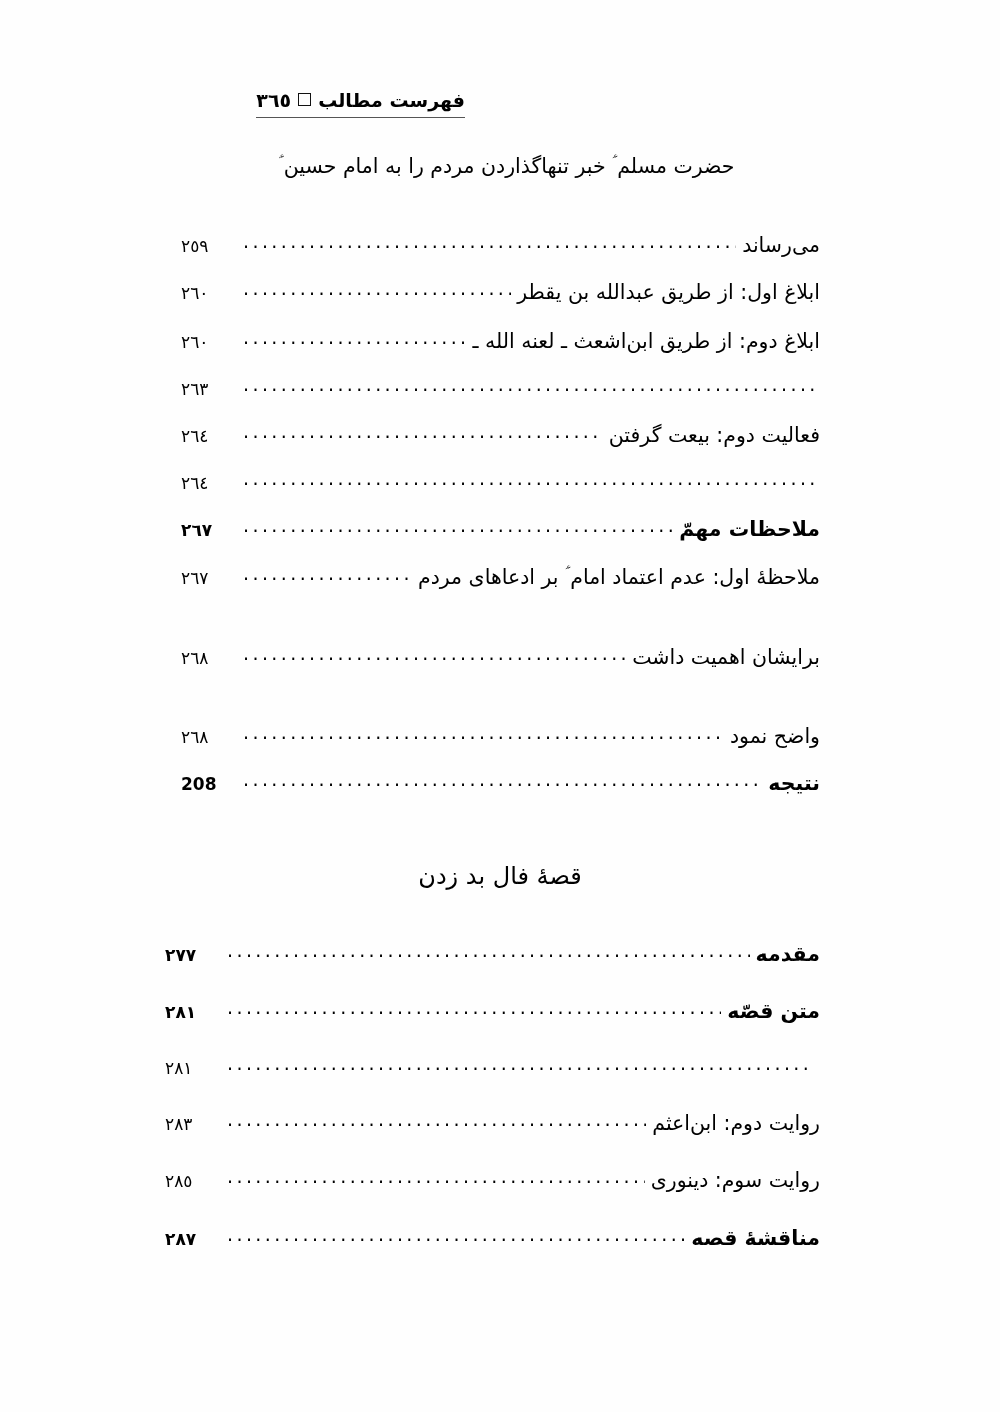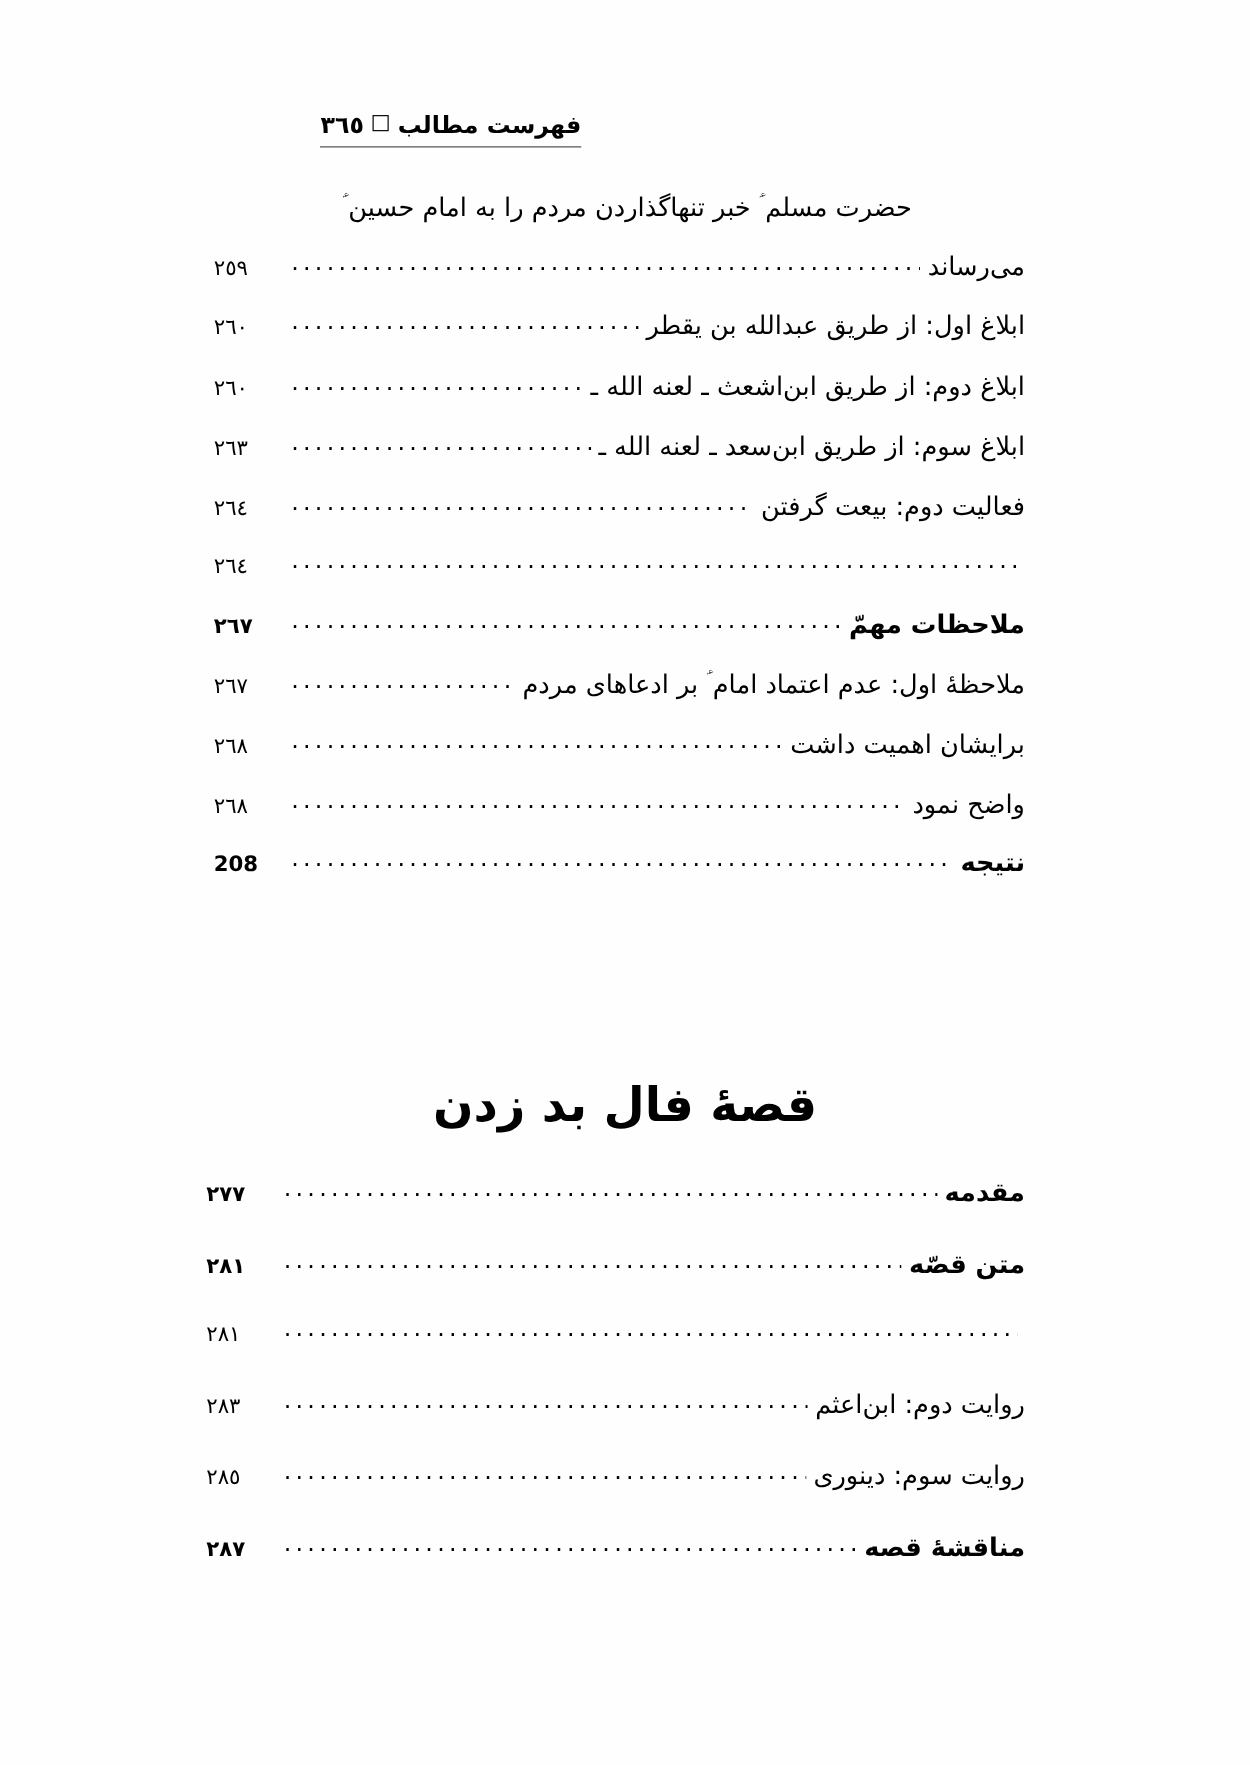--- a/index.html
+++ b/index.html
@@ -51,21 +51,21 @@
     margin: 0 7px 0 7px;
     vertical-align: 1px;
   }
   .rh-folio { font-weight: bold; }
 
   
   .toc {
     position: absolute;
     top: 150px;
     right: 180px;
-    left: 171px;
+    left: 181px;
     direction: rtl;
   }
 
   .toc-entry {
     display: flex;
     flex-direction: row;
     align-items: baseline;
     width: 100%;
     margin-bottom: 15px;
     font-size: 20.5px;
@@ -127,31 +127,32 @@
     padding: 0 14px 0 26px;
   }
   .toc-entry.wrapped .wrap-line-last {
     display: flex;
     flex-direction: row;
     align-items: baseline;
     width: 100%;
   }
   .toc-entry.wrapped .wrap-line-last .entry-title {
     flex: 0 1 auto;
+    margin-top: 32px;
   }
 
   
   .chapter-heading {
     position: absolute;
     top: 862px;
     left: 0;
     right: 0;
     text-align: center;
-    font-size: 38px;
-    font-weight: bold;
+    font-size: 24px;
+    font-weight: normal;
     letter-spacing: 0.4px;
     direction: rtl;
   }
 
   .toc-part2 {
     position: absolute;
     top: 938px;
     right: 180px;
     left: 165px;
     direction: rtl;
@@ -187,21 +188,20 @@
       </div>
       <div class="toc-entry">
         <div class="entry-body">
           <span class="entry-title">ابلاغ دوم: از طریق ابن‌اشعث ـ لعنه الله ـ</span>
           <span class="leader"></span>
           <span class="entry-page">٢٦٠</span>
         </div>
       </div>
       <div class="toc-entry">
         <div class="entry-body">
-          <span class="entry-title">ابلاغ سوم: از طریق ابن‌سعد ـ لعنه الله ـ</span>
           <span class="leader"></span>
           <span class="entry-page">٢٦٣</span>
         </div>
       </div>
       <div class="toc-entry">
         <div class="entry-body">
           <span class="entry-title">فعالیت دوم: بیعت گرفتن</span>
           <span class="leader"></span>
           <span class="entry-page">٢٦٤</span>
         </div>

